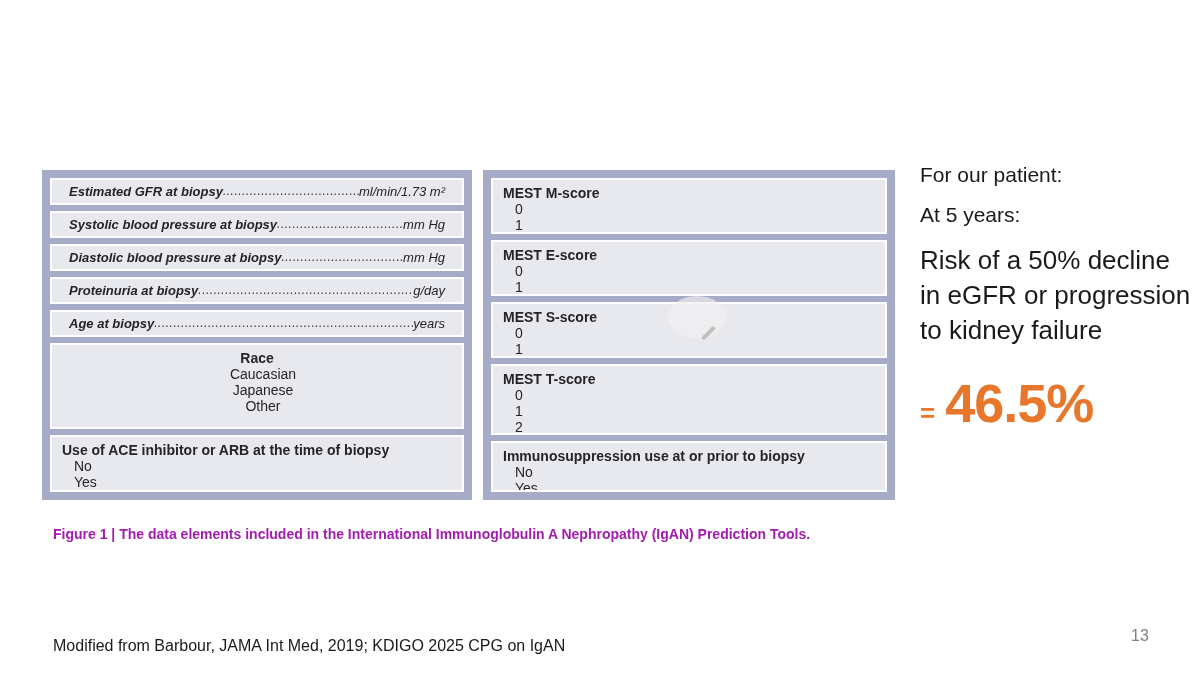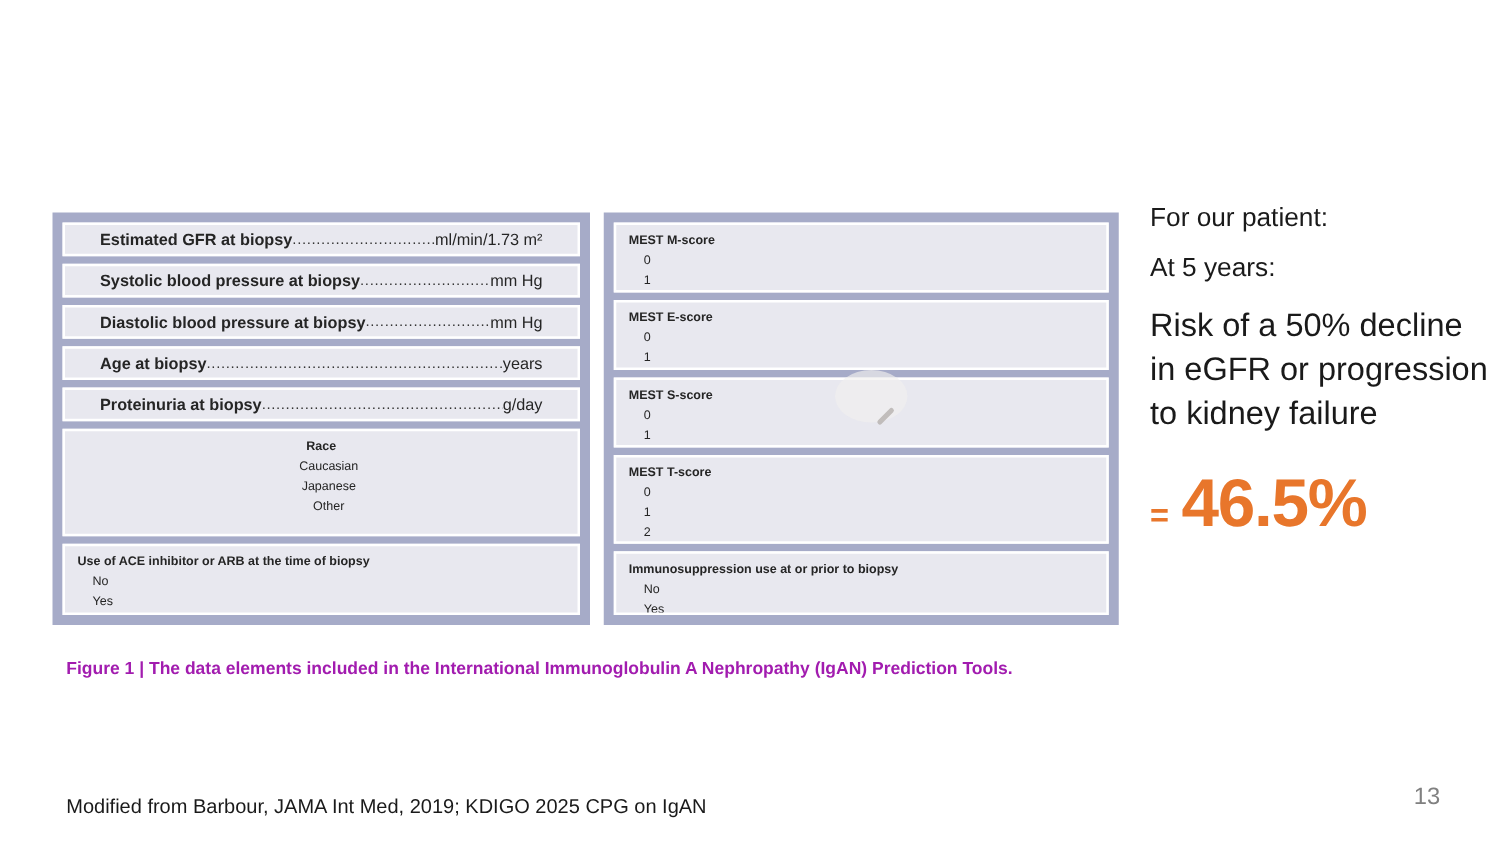--- a/index.html
+++ b/index.html
@@ -22,27 +22,27 @@
     position:absolute; top:170px; height:330px; background:#a6abc8;
     padding:8px; display:flex; flex-direction:column; gap:6px;
   }
   .panel-left  { left:42px;  width:430px; }
   .panel-right { left:483px; width:412px; }
   .ibox {
     background:#e8e8ef; border:2px solid #ffffff; color:#252525;
   }
   .vrow {
     flex:0 0 27px; display:flex; align-items:flex-end;
-    padding:0 28px; line-height:23px; font-size:13px; font-weight:700;
-    overflow:hidden; white-space:nowrap;
+    padding:0 17px; line-height:23px; font-size:13px; font-weight:700;
+    overflow:hidden; white-space:nowrap;font-style:italic;
   }
   .leader { flex:1; overflow:hidden; font-weight:400; font-size:12px; color:#333; letter-spacing:0.5px; }
   .leader::after { content:"........................................................................................................................................................................................................"; }
   .funit { font-weight:400; }
-  .obox { padding:5px 10px 0 10px; font-size:10px; line-height:16px; overflow:hidden; }
+  .obox { padding:5px 10px 0 10px; font-size:14px; line-height:16px; overflow:hidden; }
   .olabel { font-weight:700; white-space:nowrap; }
   .opt { margin-left:12px; font-weight:400; }
   .h-race { flex:0 0 86px;text-align:center; }
   .h-fill { flex:1 1 auto; }
   .h-mest { flex:0 0 56px; }
   .h-t    { flex:0 0 71px; }
   
   .smudge-blotch {
     position:absolute; left:668px; top:296px; width:58px; height:42px;
     background:#f1efee; border-radius:50%; opacity:0.65;
@@ -60,21 +60,21 @@
   .val { font-size:54px; font-weight:700; letter-spacing:-1px; }
   
   .caption {
     position:absolute; left:53px; top:526px; width:860px;
     font-size:14px; font-weight:700; color:#a21caf;
   }
   .footer {
     position:absolute; left:53px; top:637px; font-size:16px; color:#1a1a1a;
   }
   .page-number {
-    position:absolute; left:1131px; top:627px; font-size:19px; color:#808080;
+    position:absolute; left:1131px; top:627px; font-size:16px; color:#808080;
   }
 </style>
 </head>
 <body>
 
 <div class="slide">
 
 
   <div class="panel panel-left">
     <div class="ibox vrow">
@@ -86,28 +86,28 @@
       <span class="flabel">Systolic blood pressure at biopsy</span>
       <span class="leader"></span>
       <span class="funit">mm Hg</span>
     </div>
     <div class="ibox vrow">
       <span class="flabel">Diastolic blood pressure at biopsy</span>
       <span class="leader"></span>
       <span class="funit">mm Hg</span>
     </div>
     <div class="ibox vrow">
+      <span class="flabel">Proteinuria at biopsy</span>
+      <span class="leader"></span>
+      <span class="funit">g/day</span>
+    </div>
+    <div class="ibox vrow">
       <span class="flabel">Age at biopsy</span>
       <span class="leader"></span>
       <span class="funit">years</span>
-    </div>
-    <div class="ibox vrow">
-      <span class="flabel">Proteinuria at biopsy</span>
-      <span class="leader"></span>
-      <span class="funit">g/day</span>
     </div>
     <div class="ibox obox h-race">
       <div class="olabel">Race</div>
       <div class="opt">Caucasian</div>
       <div class="opt">Japanese</div>
       <div class="opt">Other</div>
     </div>
     <div class="ibox obox h-fill">
       <div class="olabel">Use of ACE inhibitor or ARB at the time of biopsy</div>
       <div class="opt">No</div>

